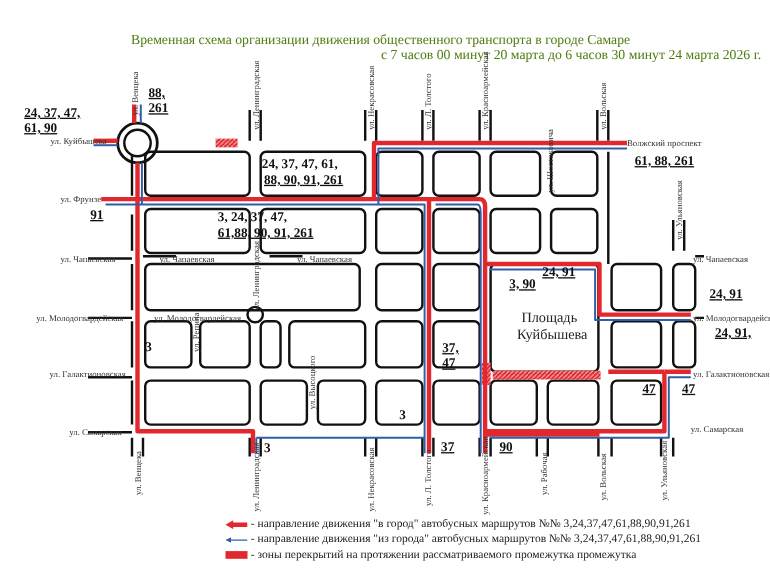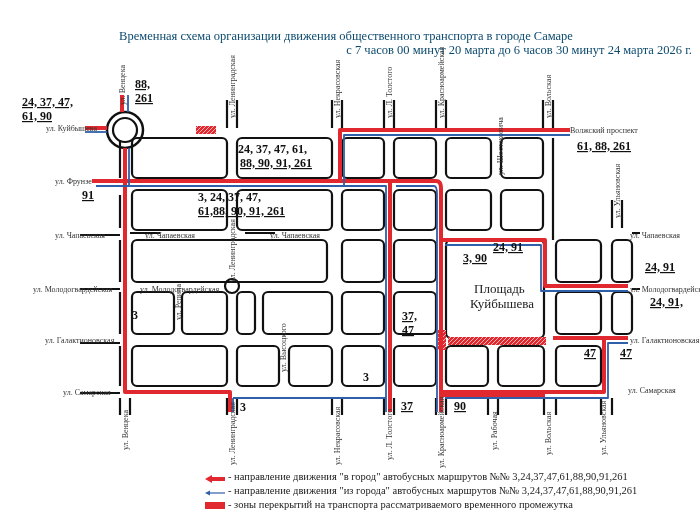--- a/index.html
+++ b/index.html
@@ -1,17 +1,17 @@
 <!DOCTYPE html>
 <html><head>
 <meta charset="utf-8">
 <style>
   html, body { margin:0; padding:0; background:#ffffff; }
   body { width:700px; height:530px; position:relative; overflow:hidden; font-family:"Liberation Serif", serif; }
-  .title { position:absolute; left:0; width:692px; text-align:center; font-size:12.5px; color:#0c4a6e; }
+  .title { position:absolute; left:0; width:692px; text-align:center; font-size:12.5px; color:#4d7c0f; }
   #t1 { top:29px; }
   #t2 { top:43px;text-align:right; }
   svg.map { position:absolute; left:0; top:0; }
   .lbl { font-family:"Liberation Serif", serif; font-size:8px; fill:#333; }
   .rt { font-family:"Liberation Serif", serif; font-size:12px; font-weight:bold; fill:#111; }
   .sq { font-family:"Liberation Serif", serif; font-size:13px; fill:#222; }
   .legend { position:absolute; left:205px; font-size:10.5px; color:#222; white-space:nowrap; }
   .legend .ic { display:inline-block; width:20px; height:8px; vertical-align:middle; margin-right:3px; position:relative; }
   #lg1 { top:471px; } #lg2 { top:485px; } #lg3 { top:499px; }
 </style>
@@ -186,14 +186,14 @@
 </div>
 <div class="legend" id="lg2">
   <span class="ic">
     <svg width="20" height="8">
         <path d="M4 4 H20" stroke="#2f5fa8" stroke-width="1.2"></path>
         <path d="M0 4 L5 1.5 L5 6.5 Z" fill="#2f5fa8"></path>
       </svg>
   </span><span>- направление движения "из города" автобусных маршрутов №№ 3,24,37,47,61,88,90,91,261</span>
 </div>
 <div class="legend" id="lg3">
-  <span class="ic" style="background:#e0282e;height:7px;"></span><span>- зоны перекрытий на транспорта рассматриваемого временного промежутка</span>
+  <span class="ic" style="background:#e0282e;height:7px;"></span><span>- зоны перекрытий на протяжении рассматриваемого промежутка промежутка</span>
 </div>
 
 </body></html>

